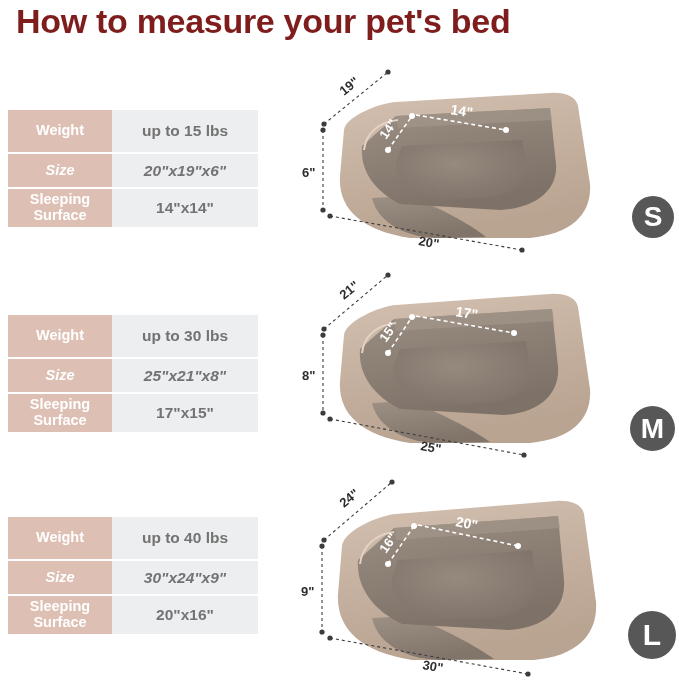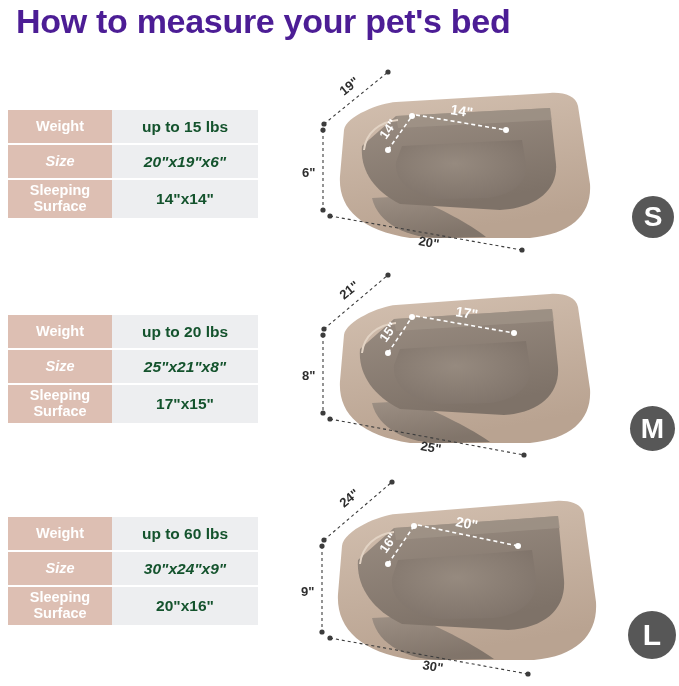--- a/index.html
+++ b/index.html
@@ -16,21 +16,21 @@
     -webkit-font-smoothing: antialiased;
   }
 
   
   #page-title {
     position: absolute;
     left: 16px;
     top: 2px;
     font-size: 34px;
     font-weight: bold;
-    color: #4c1d95;
+    color: #7f1d1d;
     letter-spacing: -0.3px;
     white-space: nowrap;
   }
 
   
   .spec-table {
     position: absolute;
     left: 8px;
     width: 250px;
   }
@@ -57,29 +57,29 @@
     flex-direction: column;
     align-items: center;
     justify-content: center;
     line-height: 1.08;
     padding: 2px 0;
   }
   .spec-value {
     flex: 1;
     box-sizing: border-box;
     background: #edeef0;
-    color: #14532d;
+    color: #737373;
     font-size: 15.5px;
     font-weight: bold;
     text-align: center;
     display: flex;
     align-items: center;
     justify-content: center;
   }
-  .r1 .spec-label, .r1 .spec-value { height: 33px; }
+  .r1 .spec-label, .r1 .spec-value { height: 42px; }
   .r2 .spec-label, .r2 .spec-value { height: 33px; font-style: italic; }
   .r3 .spec-label, .r3 .spec-value { height: 38px; }
 
   .spec-label .l2 { display: block; }
 
   
   .bed-block {
     position: absolute;
   }
   .bed-block.s { left: 300px; top: 58px;  width: 330px; height: 200px; }
@@ -141,21 +141,21 @@
     </div>
     <div class="spec-value">14"x14"</div>
   </div>
 </div>
 
 <div class="spec-table m">
   <div class="spec-row r1">
     <div class="spec-label">
       <span>Weight</span>
     </div>
-    <div class="spec-value">up to 20 lbs</div>
+    <div class="spec-value">up to 30 lbs</div>
   </div>
   <div class="spec-row r2">
     <div class="spec-label">
       <span>Size</span>
     </div>
     <div class="spec-value">25"x21"x8"</div>
   </div>
   <div class="spec-row r3">
     <div class="spec-label">
       <span class="l2">Sleeping</span>
@@ -163,21 +163,21 @@
     </div>
     <div class="spec-value">17"x15"</div>
   </div>
 </div>
 
 <div class="spec-table l">
   <div class="spec-row r1">
     <div class="spec-label">
       <span>Weight</span>
     </div>
-    <div class="spec-value">up to 60 lbs</div>
+    <div class="spec-value">up to 40 lbs</div>
   </div>
   <div class="spec-row r2">
     <div class="spec-label">
       <span>Size</span>
     </div>
     <div class="spec-value">30"x24"x9"</div>
   </div>
   <div class="spec-row r3">
     <div class="spec-label">
       <span class="l2">Sleeping</span>

